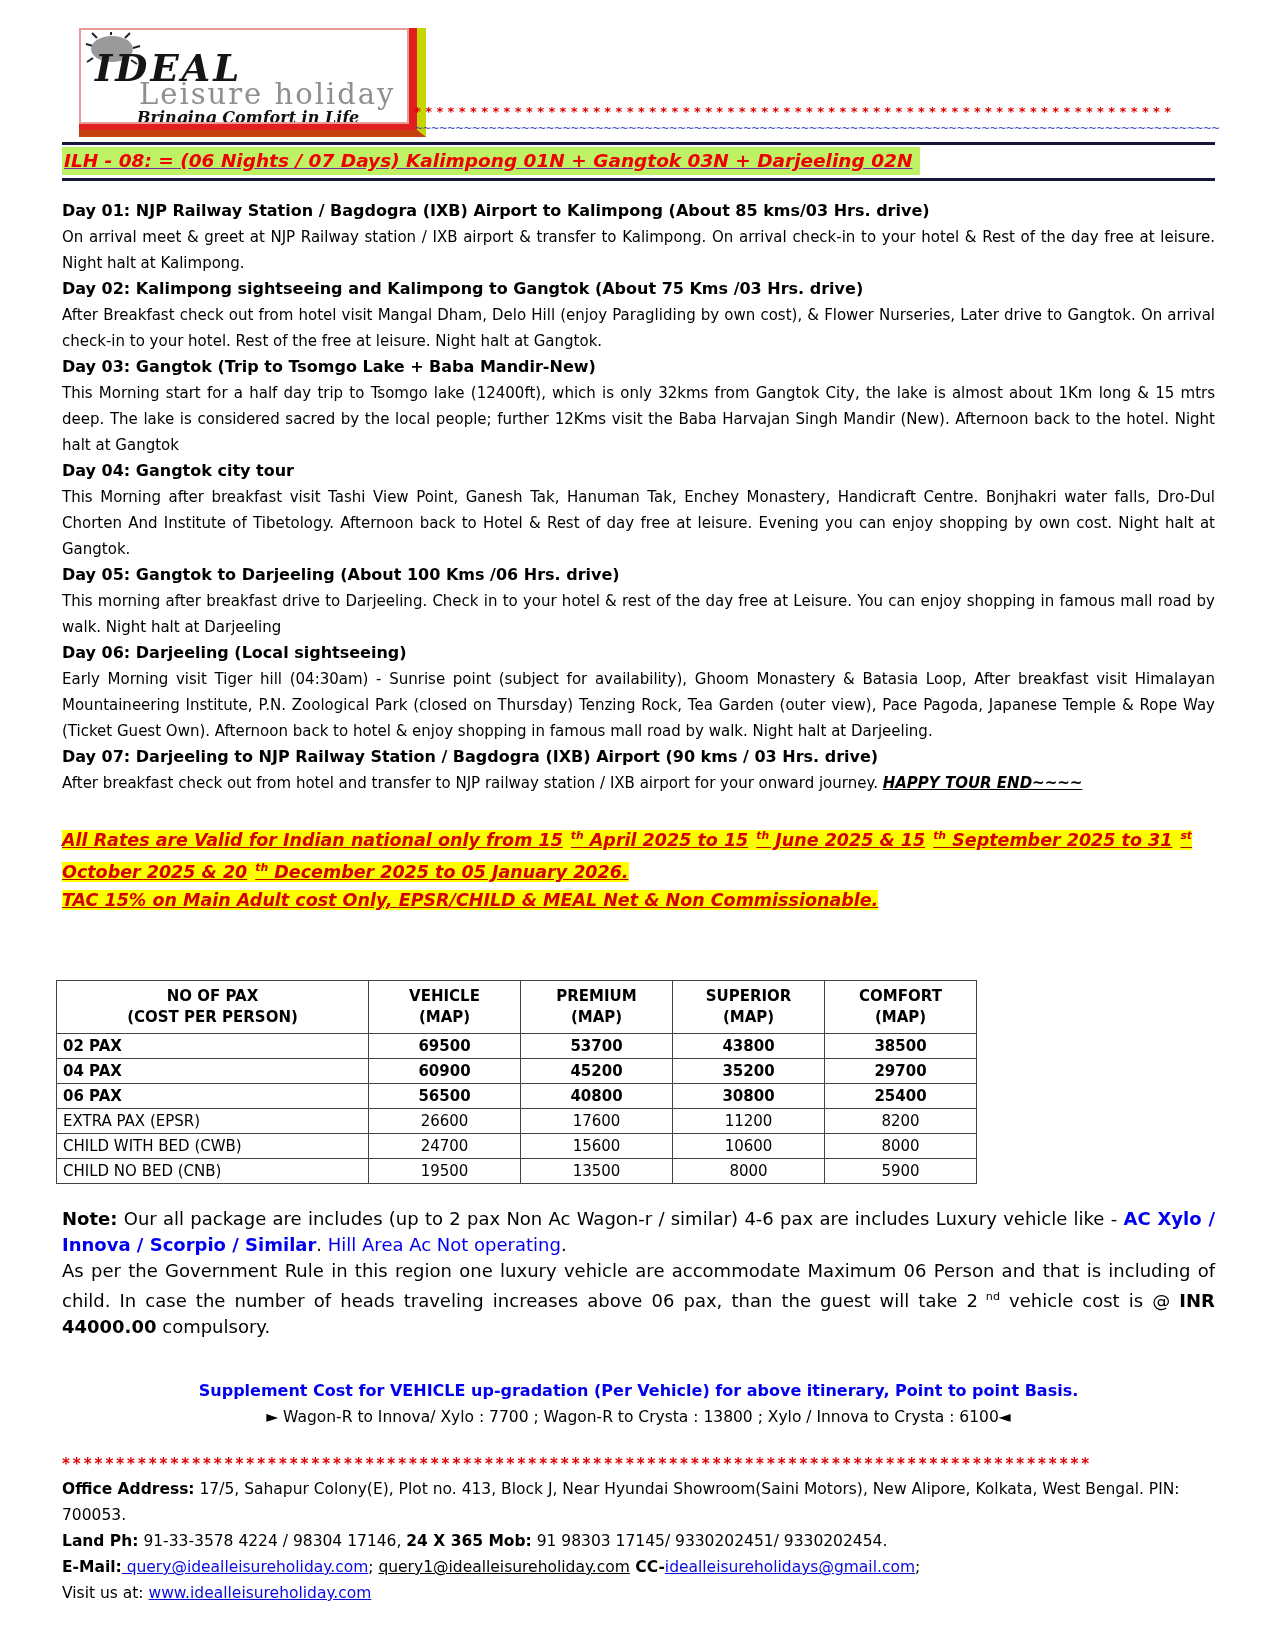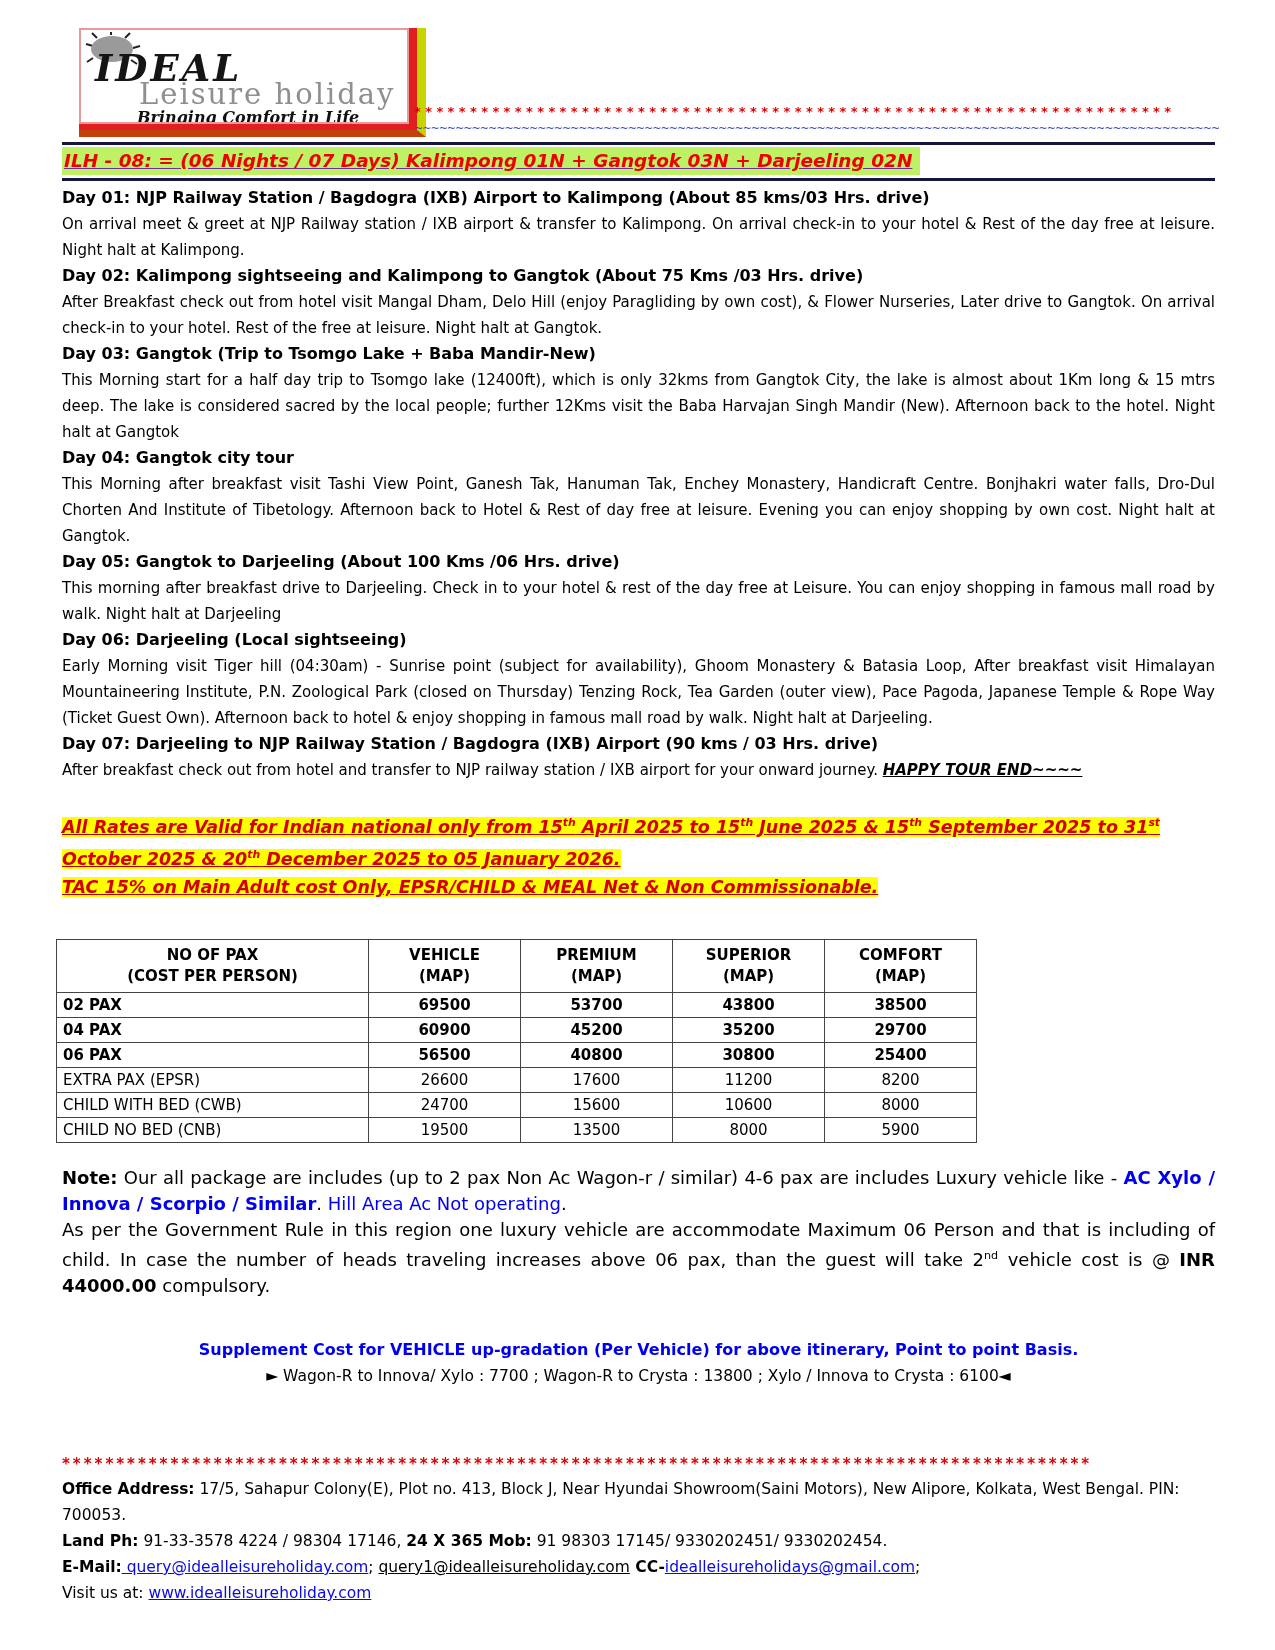--- a/index.html
+++ b/index.html
@@ -36,32 +36,32 @@
 
   
   .rule { border-top: 3px solid #16163a; }
   .pkg-title-wrap { padding: 2px 0 3px 0; }
   .pkg-title { display: inline-block; background: #bef264; color: #ee0000;
            font-weight: bold; font-style: italic; font-size: 18.5px;
            text-decoration: underline; text-decoration-color: #7030a0;
            padding: 2px 8px 3px 2px; line-height: 1.25; }
 
   
-  .itinerary { margin-top: 4px; }
+  .itinerary { margin-top: 17px; }
   .day-heading { font-size: 16px; font-weight: bold; line-height: 26px; }
   .day-body { font-size: 15px; line-height: 26px; text-align: justify; }
   .tour-end { font-weight: bold; font-style: italic; text-decoration: underline; }
 
   
   .validity { margin-top: 26px; }
   .validity p { font-size: 17.5px; font-weight: bold; font-style: italic; line-height: 28px; }
   .hl { background: #ffff00; color: #d40000; text-decoration: underline; text-decoration-color: #b00000; }
 
   
-  .price-table { border-collapse: collapse; margin-top: 38px; margin-left: -6px; }
+  .price-table { border-collapse: collapse; margin-top: 66px; margin-left: -6px; }
   .price-table td, .price-table th { border: 1.6px solid #444; font-size: 15px; padding: 3px 6px; }
   .price-table th { font-weight: bold; text-align: center; line-height: 21px; padding: 5px 4px; }
   .price-table td.num { text-align: center; }
   .price-table tr.bold-row td { font-weight: bold; }
   .col-pax { width: 312px; } .col-p { width: 152px; }
 
   
   .note-block { margin-top: 22px; font-size: 18px; line-height: 26px; text-align: justify; }
   .b { font-weight: bold; }
   .blue-b { color: #0000ee; font-weight: bold; }
@@ -72,21 +72,21 @@
   .supp-title { color: #0000ee; font-weight: bold; font-size: 16px; line-height: 26px; }
   .supp-line { font-size: 15.5px; line-height: 26px; }
 
   
   .footer { position: absolute; left: 62px; right: 58px; top: 1452px; }
   .foot-asterisks { color: #e00000; font-weight: bold; font-size: 15px; letter-spacing: 3px;
            white-space: nowrap; overflow: hidden; line-height: 24px; }
   .foot-line { font-size: 15.5px; line-height: 26px; }
   .lnk { text-decoration: underline; cursor: pointer; }
   .lnk-blue { color: #0b0be0; }
-  sup { font-size: 0.62em; }
+  sup { font-size: 0.62em; margin-left: 8px; }
 </style>
 </head>
 <body>
 
 <div class="page">
 
   <div class="header-block">
     <div class="logo-a">
       <div class="logo-b">
         <div class="logo-c">

